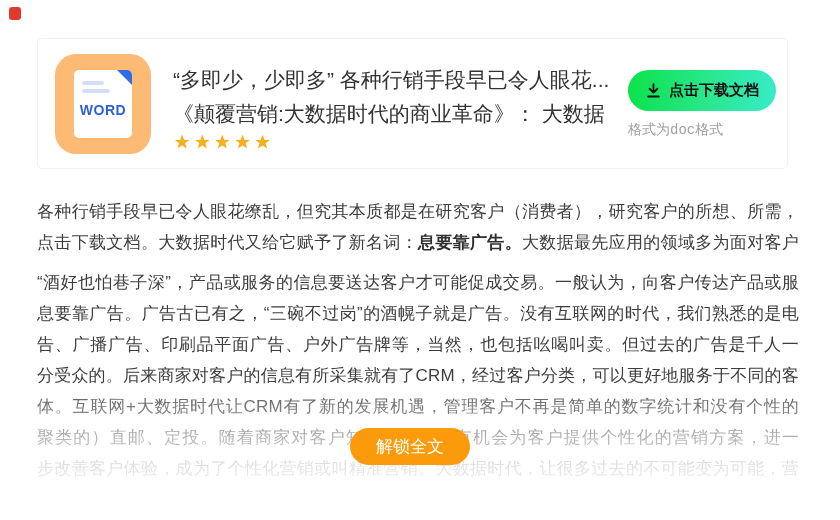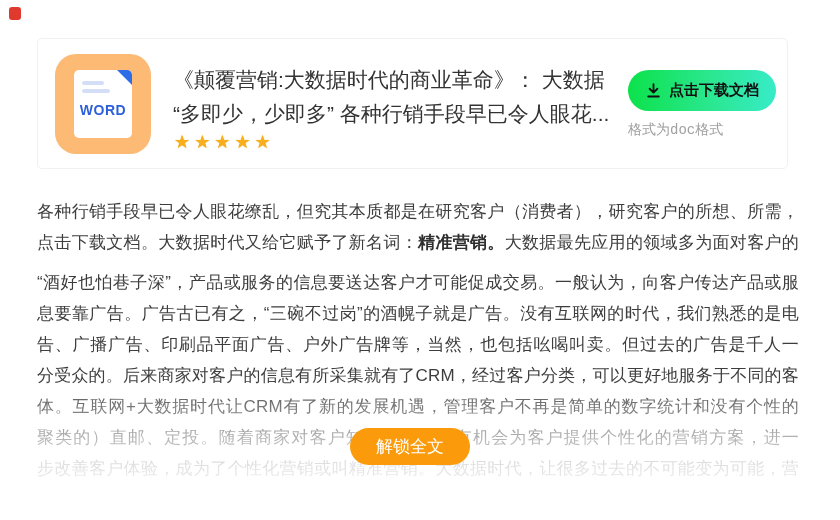--- a/index.html
+++ b/index.html
@@ -90,22 +90,22 @@
   <div class="word-icon">
     <div class="word-doc">
       <div class="word-fold"></div>
       <div class="word-line l1"></div>
       <div class="word-line l2"></div>
       <div class="word-text">WORD</div>
     </div>
   </div>
 
   <div class="doc-title">
+    <div class="tline">“多即少，少即多” 各种行销手段早已令人眼花...</div>
     <div class="tline">《颠覆营销:大数据时代的商业革命》： 大数据</div>
-    <div class="tline">“多即少，少即多” 各种行销手段早已令人眼花...</div>
   </div>
 
   <div class="stars">★★★★★</div>
 
   <button class="dl-btn">
     <span style="display:flex;">
       <svg width="17" height="17" viewBox="0 0 24 24">
         <path d="M12 3v11M6.5 9.5l5.5 5.5 5.5-5.5" stroke="#111" stroke-width="2.6" fill="none" stroke-linecap="round" stroke-linejoin="round"></path>
         <path d="M4.5 20.5h15" stroke="#111" stroke-width="2.6" stroke-linecap="round"></path>
       </svg>
@@ -113,21 +113,21 @@
     <span>点击下载文档</span>
   </button>
 
   <div class="dl-note">格式为doc格式</div>
 </div>
 
 <div class="article">
   <p>
     <span class="tl" style="display:block;">各种行销手段早已令人眼花缭乱，但究其本质都是在研究客户（消费者），研究客户的所想、所需，使产品</span>
     <span class="tl" style="display:block;">
-      <span>点击下载文档。大数据时代又给它赋予了新名词：</span><b>精准营销。</b><span>大数据最先应用的领域多为面对客户的行</span>
+      <span>点击下载文档。大数据时代又给它赋予了新名词：</span><b>息要靠广告。</b><span>大数据最先应用的领域多为面对客户的行</span>
     </span>
   </p>
   <p>
     <span class="tl" style="display:block;">“酒好也怕巷子深”，产品或服务的信息要送达客户才可能促成交易。一般认为，向客户传达产品或服务信</span>
     <span class="tl" style="display:block;">息要靠广告。广告古已有之，“三碗不过岗”的酒幌子就是广告。没有互联网的时代，我们熟悉的是电视广</span>
     <span class="tl" style="display:block;">告、广播广告、印刷品平面广告、户外广告牌等，当然，也包括吆喝叫卖。但过去的广告是千人一面、不区</span>
     <span class="tl" style="display:block;">分受众的。后来商家对客户的信息有所采集就有了CRM，经过客户分类，可以更好地服务于不同的客户群</span>
     <span class="tl" style="display:block;">体。互联网+大数据时代让CRM有了新的发展机遇，管理客户不再是简单的数字统计和没有个性的（或简单</span>
     <span class="tl" style="display:block;">聚类的）直邮、定投。随着商家对客户知道更多，便有机会为客户提供个性化的营销方案，进一</span>
     <span class="tl last" style="display:block;">步改善客户体验，成为了个性化营销或叫精准营销。大数据时代，让很多过去的不可能变为可能，营销活动</span>

